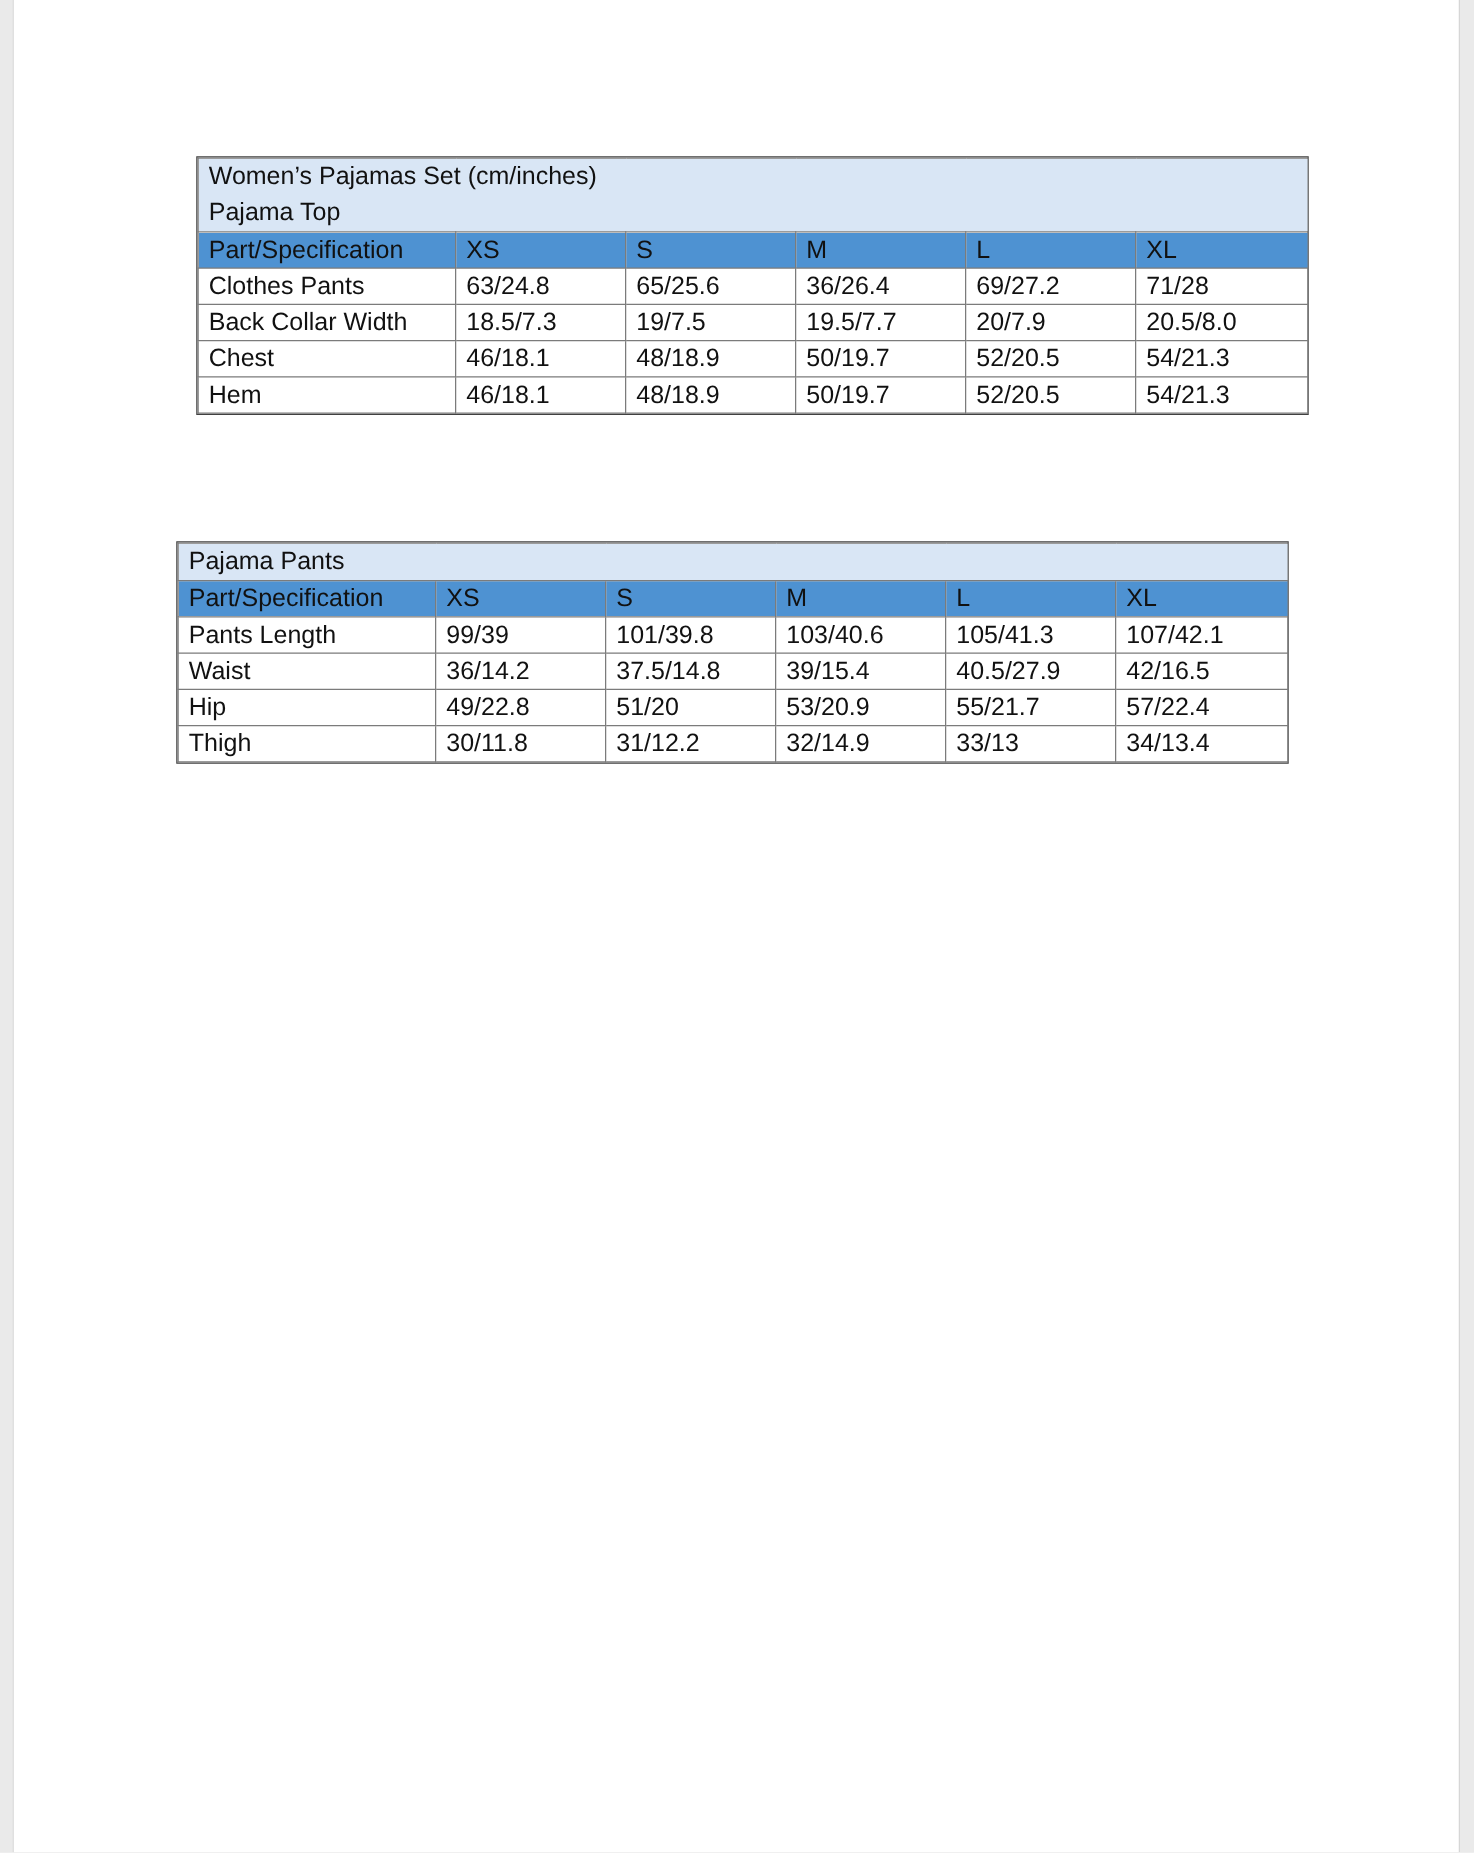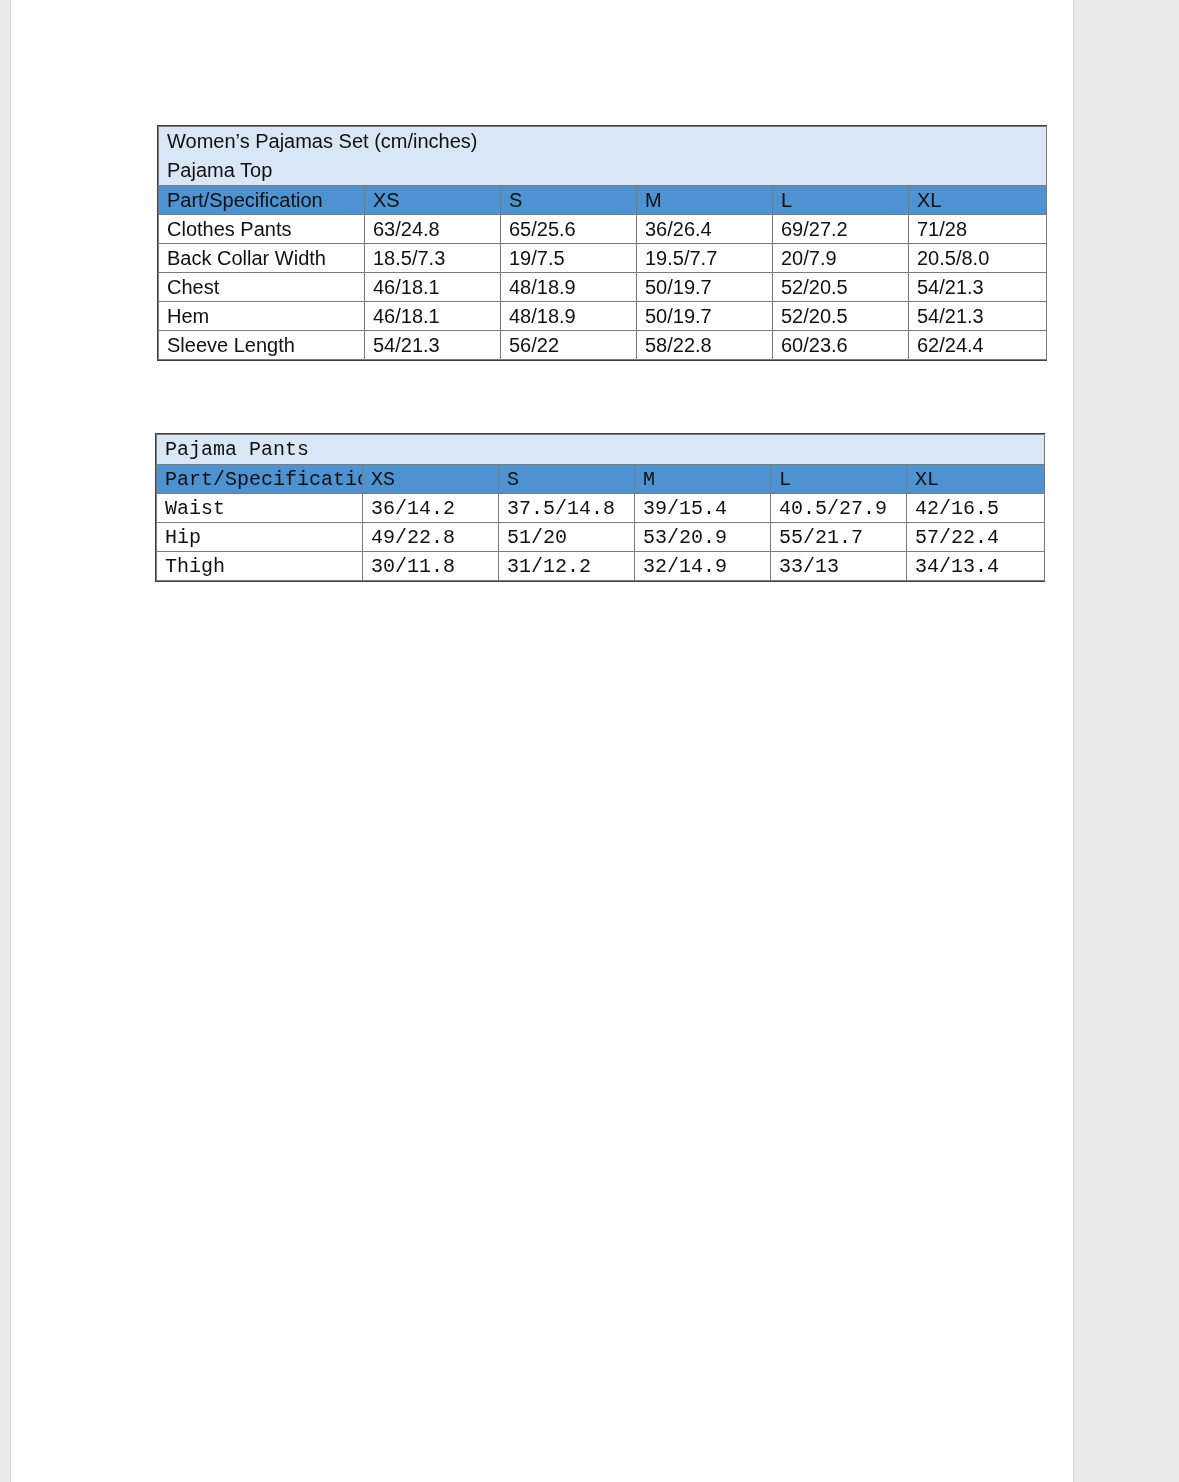--- a/index.html
+++ b/index.html
@@ -19,33 +19,33 @@
     height: 1482px;
     background: var(--canvas_bg);
     font-family: "Liberation Sans", sans-serif;
     color: var(--text_color);
     overflow: hidden;
   }
   .page {
     position: absolute;
     left: 10px;
     top: 0;
-    width: 1064px;
+    width: 1158px;
     height: 1482px;
     background: var(--page_bg);
     border-left: 1px solid #d6d6d6;
     border-right: 1px solid #d6d6d6;
   }
   .tbl-wrap {
     position: absolute;
     width: 890px;
     border: 1px solid var(--border_outer);
   }
   .tbl-wrap.t1 { left: 146px; top: 125px; }
-  .tbl-wrap.t2 { left: 144px; top: 433px; font-family: Liberation Mono, monospace; }
+  .tbl-wrap.t2 { left: 130px; top: 433px; }
   table.spec-table {
     width: 100%;
     border-collapse: collapse;
     table-layout: fixed;
     font-size: 20px;
     color: var(--text_color);
   }
   table.spec-table td, table.spec-table th {
     border: 1px solid var(--border_inner);
     padding: 0 8px;
@@ -120,28 +120,20 @@
             <td>54/21.3</td>
           </tr>
           <tr>
             <td>Hem</td>
             <td>46/18.1</td>
             <td>48/18.9</td>
             <td>50/19.7</td>
             <td>52/20.5</td>
             <td>54/21.3</td>
           </tr>
-          <tr>
-            <td>Sleeve Length</td>
-            <td>54/21.3</td>
-            <td>56/22</td>
-            <td>58/22.8</td>
-            <td>60/23.6</td>
-            <td>62/24.4</td>
-          </tr>
         </tbody>
       </table>
     </div>
 
     <div class="tbl-wrap t2">
       <table class="spec-table">
         <colgroup>
           <col style="width:206px">
             <col style="width:136px">
             <col style="width:136px">
@@ -155,20 +147,28 @@
               <div class="title-line">Pajama Pants</div>
             </td>
           </tr>
           <tr class="head-row">
             <th>Part/Specification</th>
             <th>XS</th>
             <th>S</th>
             <th>M</th>
             <th>L</th>
             <th>XL</th>
+          </tr>
+          <tr>
+            <td>Pants Length</td>
+            <td>99/39</td>
+            <td>101/39.8</td>
+            <td>103/40.6</td>
+            <td>105/41.3</td>
+            <td>107/42.1</td>
           </tr>
           <tr>
             <td>Waist</td>
             <td>36/14.2</td>
             <td>37.5/14.8</td>
             <td>39/15.4</td>
             <td>40.5/27.9</td>
             <td>42/16.5</td>
           </tr>
           <tr>

